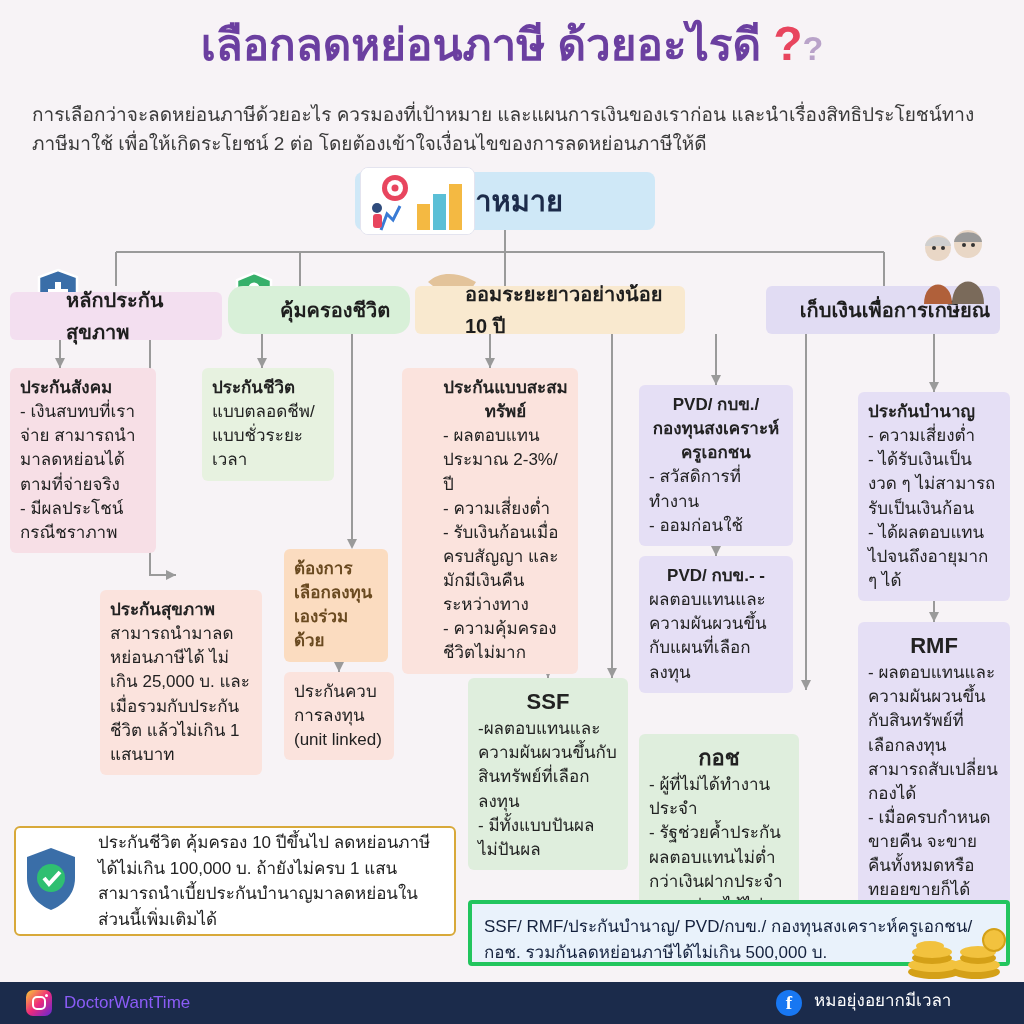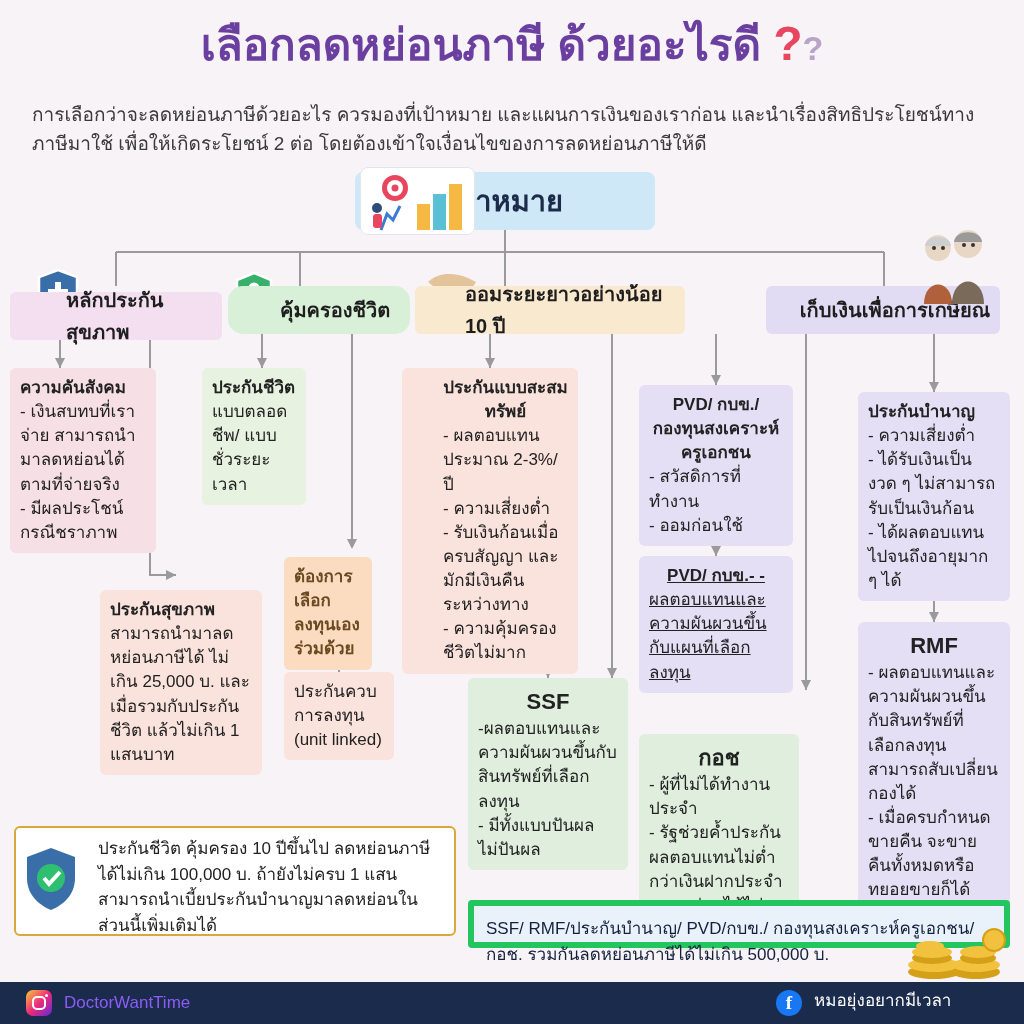--- a/index.html
+++ b/index.html
@@ -60,41 +60,41 @@
   .cat4{top:286px;left:766px;width:234px;background:#e1dcf3;padding-left:24px;justify-content:center;}
 
   
   .icon-shield{top:268px;left:36px;width:44px;height:48px;}
   .icon-person{top:272px;left:234px;width:40px;height:42px;}
   .icon-hand{top:266px;left:424px;width:58px;height:54px;}
 
   
   .b-social{top:368px;left:10px;width:146px;background:#f7dfe6;}
   .b-health{top:590px;left:100px;width:162px;background:#fbe3dd;}
-  .b-lifeins{top:368px;left:202px;width:104px;background:#e7f2e0;}
-  .b-wantinvest{top:549px;left:284px;width:88px;background:#fbdcc0;font-weight:bold;color:#6a4a20;margin-top:8px;}
+  .b-lifeins{top:368px;left:202px;width:132px;background:#e7f2e0;}
+  .b-wantinvest{top:549px;left:284px;width:104px;background:#fbdcc0;font-weight:bold;color:#6a4a20;}
   .b-unitlink{top:672px;left:284px;width:110px;background:#fbe3dd;}
   .b-saving{top:368px;left:402px;width:176px;background:#fbe3dd;padding-left:41px;}
   .b-ssf{top:678px;left:468px;width:160px;background:#dfeedd;}
   .b-pvd1{top:385px;left:639px;width:154px;background:#e5dff5;}
-  .b-pvd2{top:556px;left:639px;width:154px;background:#e5dff5;text-decoration:underline;}
+  .b-pvd2{top:556px;left:639px;width:154px;background:#e5dff5;}
   .b-gorchor{top:690px;left:639px;width:160px;background:#dfeedd;margin-top:44px;}
   .b-pension{top:392px;left:858px;width:152px;background:#e5dff5;}
   .b-rmf{top:622px;left:858px;width:152px;background:#e5dff5;}
 
   
   .callout{
     top:826px;left:14px;width:442px;height:110px;
     background:#ffffff;border:2px solid #d8a93a;border-radius:6px;
-    padding:8px 10px 10px 82px;font-size:17px;line-height:1.5;color:#222;
+    padding:2px 10px 10px 82px;font-size:17px;line-height:1.5;color:#222;
   }
   .callout-shield{top:846px;left:24px;width:54px;height:66px;}
   .note{
-    top:900px;left:468px;width:542px;height:48px;
-    background:#e9f2fb;border:6px solid #22c55e;border-radius:4px;
+    top:900px;left:468px;width:542px;height:66px;
+    background:#e9f2fb;border:4px solid #22c55e;border-radius:4px;
     padding:10px 12px;font-size:17px;line-height:1.55;color:#14213d;
   }
 
   
   .footer{bottom:0;left:0;width:1024px;height:42px;background:#1b2b4b;}
   .ig-box{bottom:8px;left:26px;width:26px;height:26px;border-radius:7px;
     background:linear-gradient(135deg,#f9ce34,#ee2a7b 50%,#6228d7);}
   .ig-inner{position:absolute;top:6px;left:6px;width:14px;height:14px;border:2px solid #fff;border-radius:5px;box-sizing:border-box;}
   .ig-dot{position:absolute;top:4px;right:4px;width:3px;height:3px;background:#fff;border-radius:50%;}
   .ig-label{bottom:11px;left:64px;font-size:17px;color:#8b5cf6;}
@@ -232,21 +232,21 @@
       <path d="M38 14 C39 1 65 1 66 14 Z" fill="#9a9a9a"></path>
       <path d="M36 76 C36 46 68 46 68 76 Z" fill="#7a6a5a"></path>
       <circle cx="18" cy="20" r="2" fill="#333"></circle>
         <circle cx="27" cy="20" r="2" fill="#333"></circle>
       <circle cx="48" cy="17" r="2" fill="#333"></circle>
         <circle cx="57" cy="17" r="2" fill="#333"></circle>
     </svg>
   </div>
 
   <div class="abs node b-social">
-    <span class="hd">ความคันสังคม</span>
+    <span class="hd">ประกันสังคม</span>
     <span>- เงินสบทบที่เราจ่าย สามารถนำมาลดหย่อนได้ตามที่จ่ายจริง</span><br>
     <span>- มีผลประโชน์กรณีชราภาพ</span>
   </div>
 
   <div class="abs node b-health">
     <span class="hd">ประกันสุขภาพ</span>
     <span>สามารถนำมาลดหย่อนภาษีได้ ไม่เกิน 25,000 บ. และเมื่อรวมกับประกันชีวิต แล้วไม่เกิน 1 แสนบาท</span>
   </div>
 
   <div class="abs node b-lifeins">

